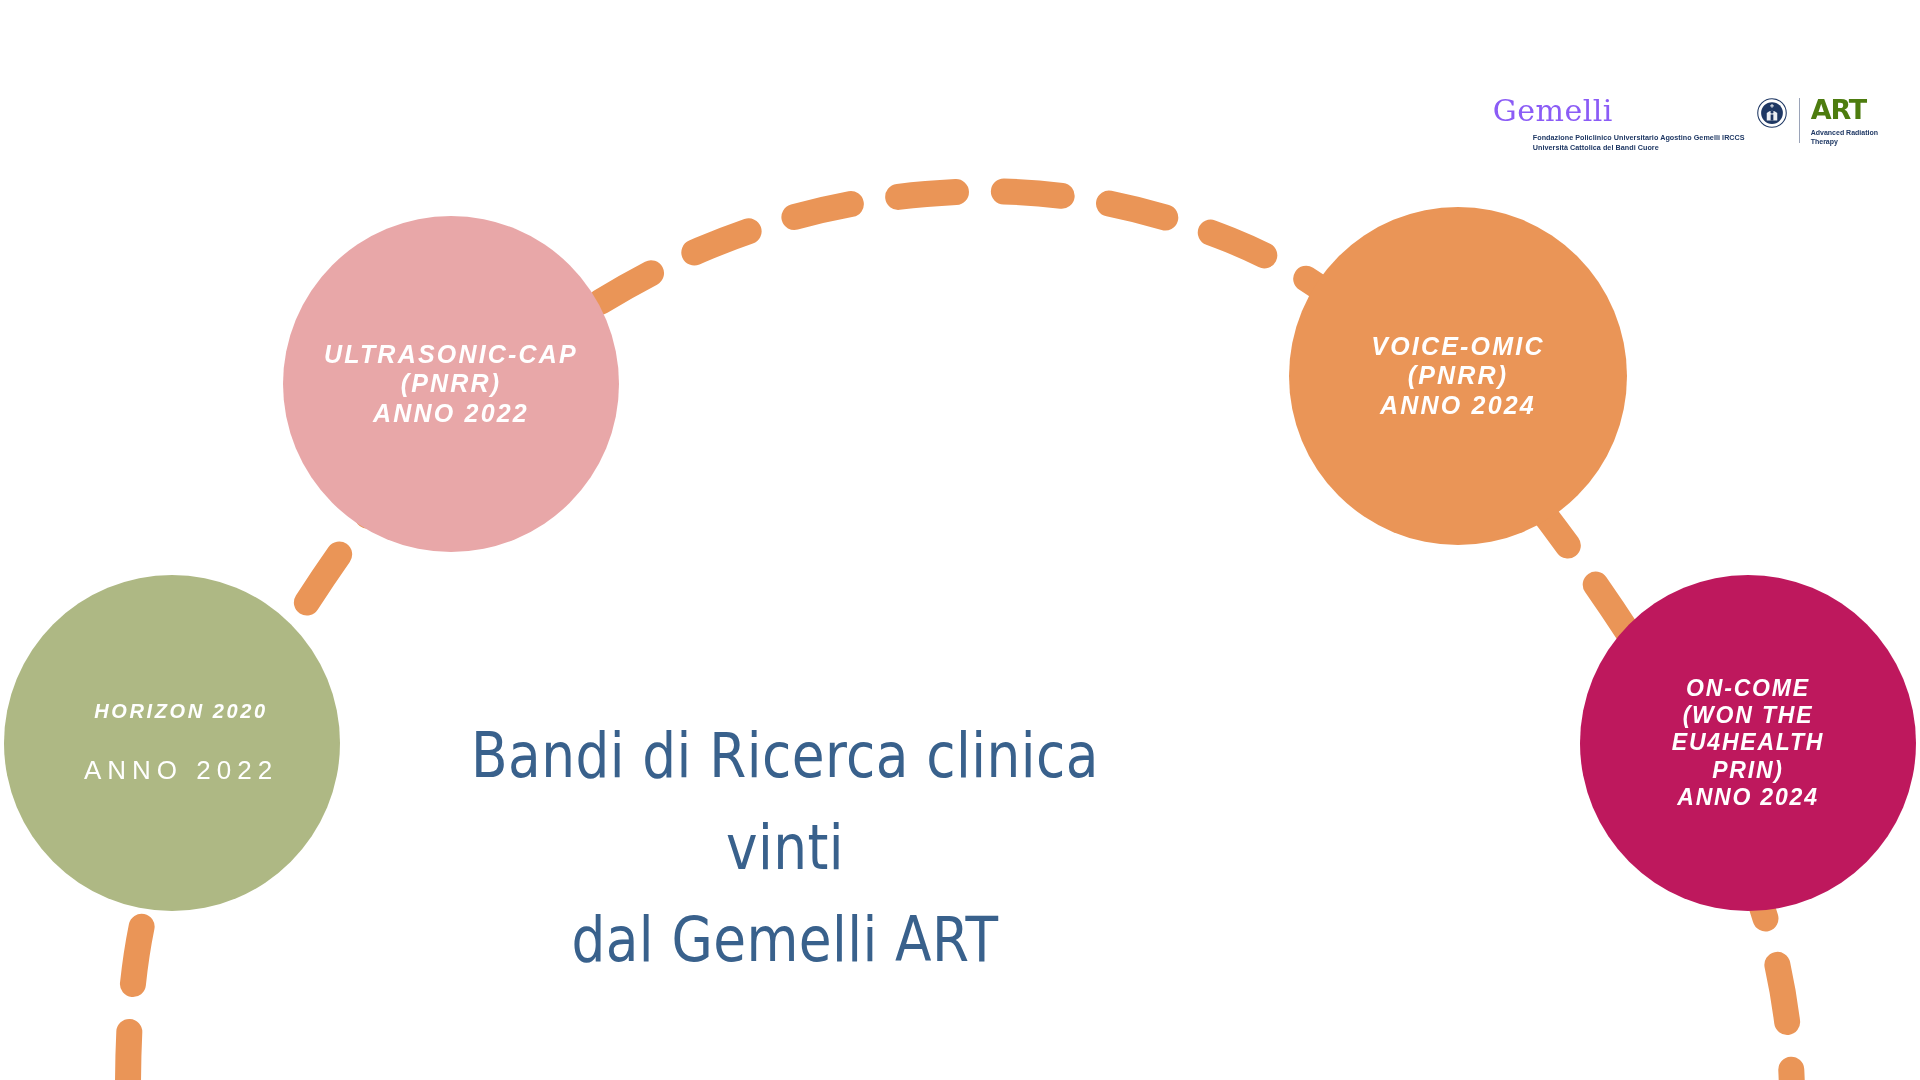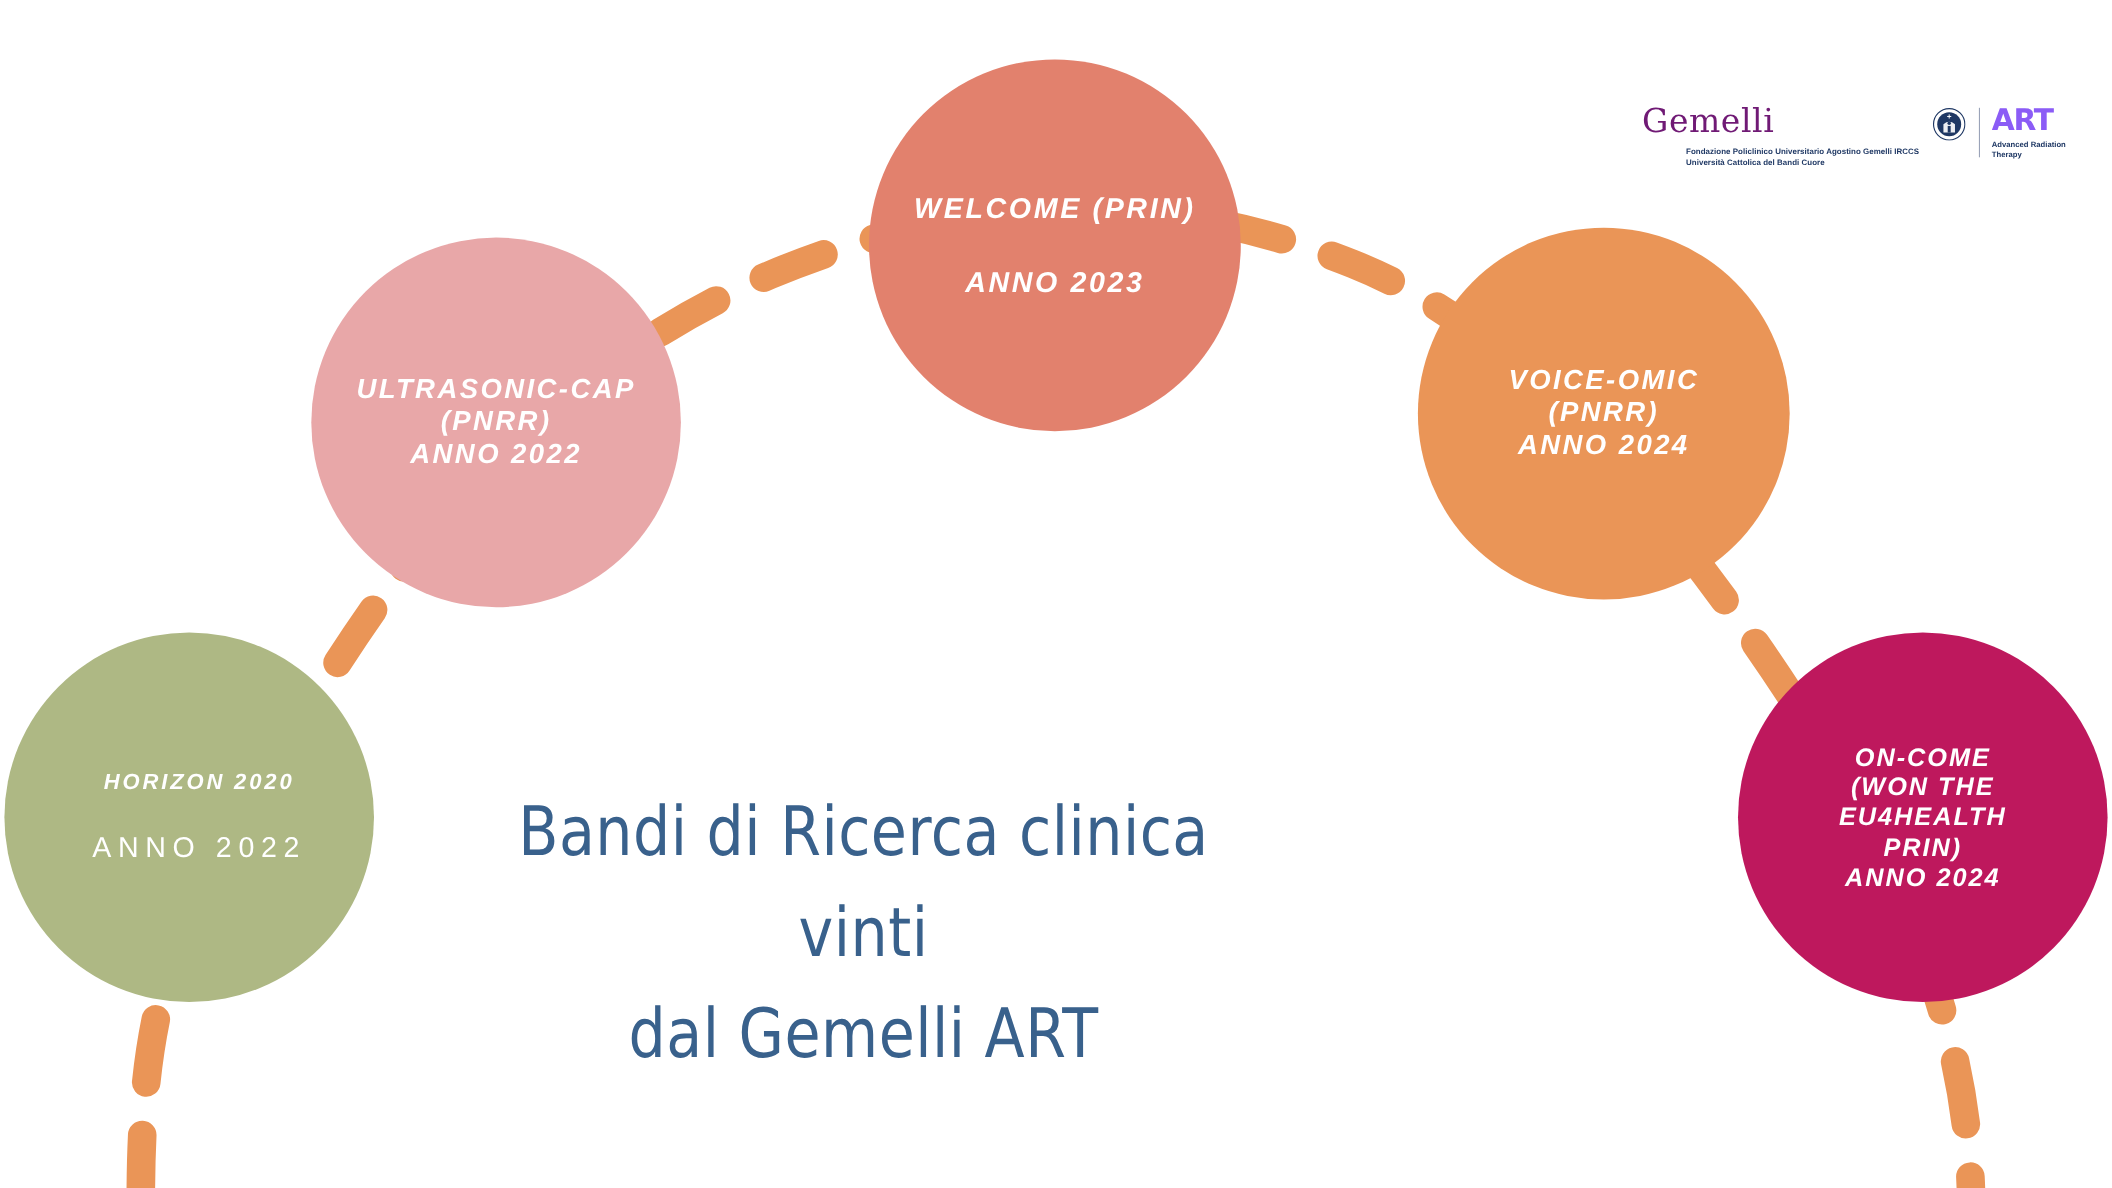--- a/index.html
+++ b/index.html
@@ -129,21 +129,21 @@
     display: flex;
     align-items: flex-start;
     color: #1F3864;
   }
   #logo-gemelli-block { display: flex; flex-direction: column; }
   #logo-gemelli-word {
     font-family: "DejaVu Serif", serif;
     font-weight: 400;
     font-size: 30px;
     line-height: 1;
-    color: #701a75;
+    color: #8b5cf6;
     letter-spacing: 0.5px;
   }
   #logo-subtitle {
     margin-top: 7px;
     font-size: 7.2px;
     font-weight: bold;
     line-height: 1.38;
     color: #1F3864;
     letter-spacing: 0.05px;
     white-space: nowrap;
@@ -163,21 +163,21 @@
   #logo-art-block {
     display: flex;
     flex-direction: column;
     padding-top: 1px;
   }
   #logo-art-word {
     font-family: "DejaVu Sans", sans-serif;
     font-weight: bold;
     font-size: 27px;
     line-height: 0.95;
-    color: #8b5cf6;
+    color: #4d7c0f;
     letter-spacing: -1.2px;
   }
   #logo-art-sub {
     margin-top: 5px;
     font-size: 7px;
     font-weight: bold;
     line-height: 1.35;
     color: #1F3864;
     white-space: nowrap;
   }
@@ -203,24 +203,20 @@
     <div class="line t1">HORIZON 2020</div>
     <div class="line t2">ANNO 2022</div>
   </div>
 
   <div class="node" id="node-ultrasonic">
     <div class="line">ULTRASONIC-CAP</div>
     <div class="line">(PNRR)</div>
     <div class="line">ANNO 2022</div>
   </div>
 
-  <div class="node" id="node-welcome">
-    <div class="line t1">WELCOME (PRIN)</div>
-    <div class="line t2">ANNO 2023</div>
-  </div>
 
   <div class="node" id="node-voice">
     <div class="line">VOICE-OMIC</div>
     <div class="line">(PNRR)</div>
     <div class="line">ANNO 2024</div>
   </div>
 
   <div class="node" id="node-oncome">
     <div class="line">ON-COME</div>
     <div class="line">(WON THE</div>

